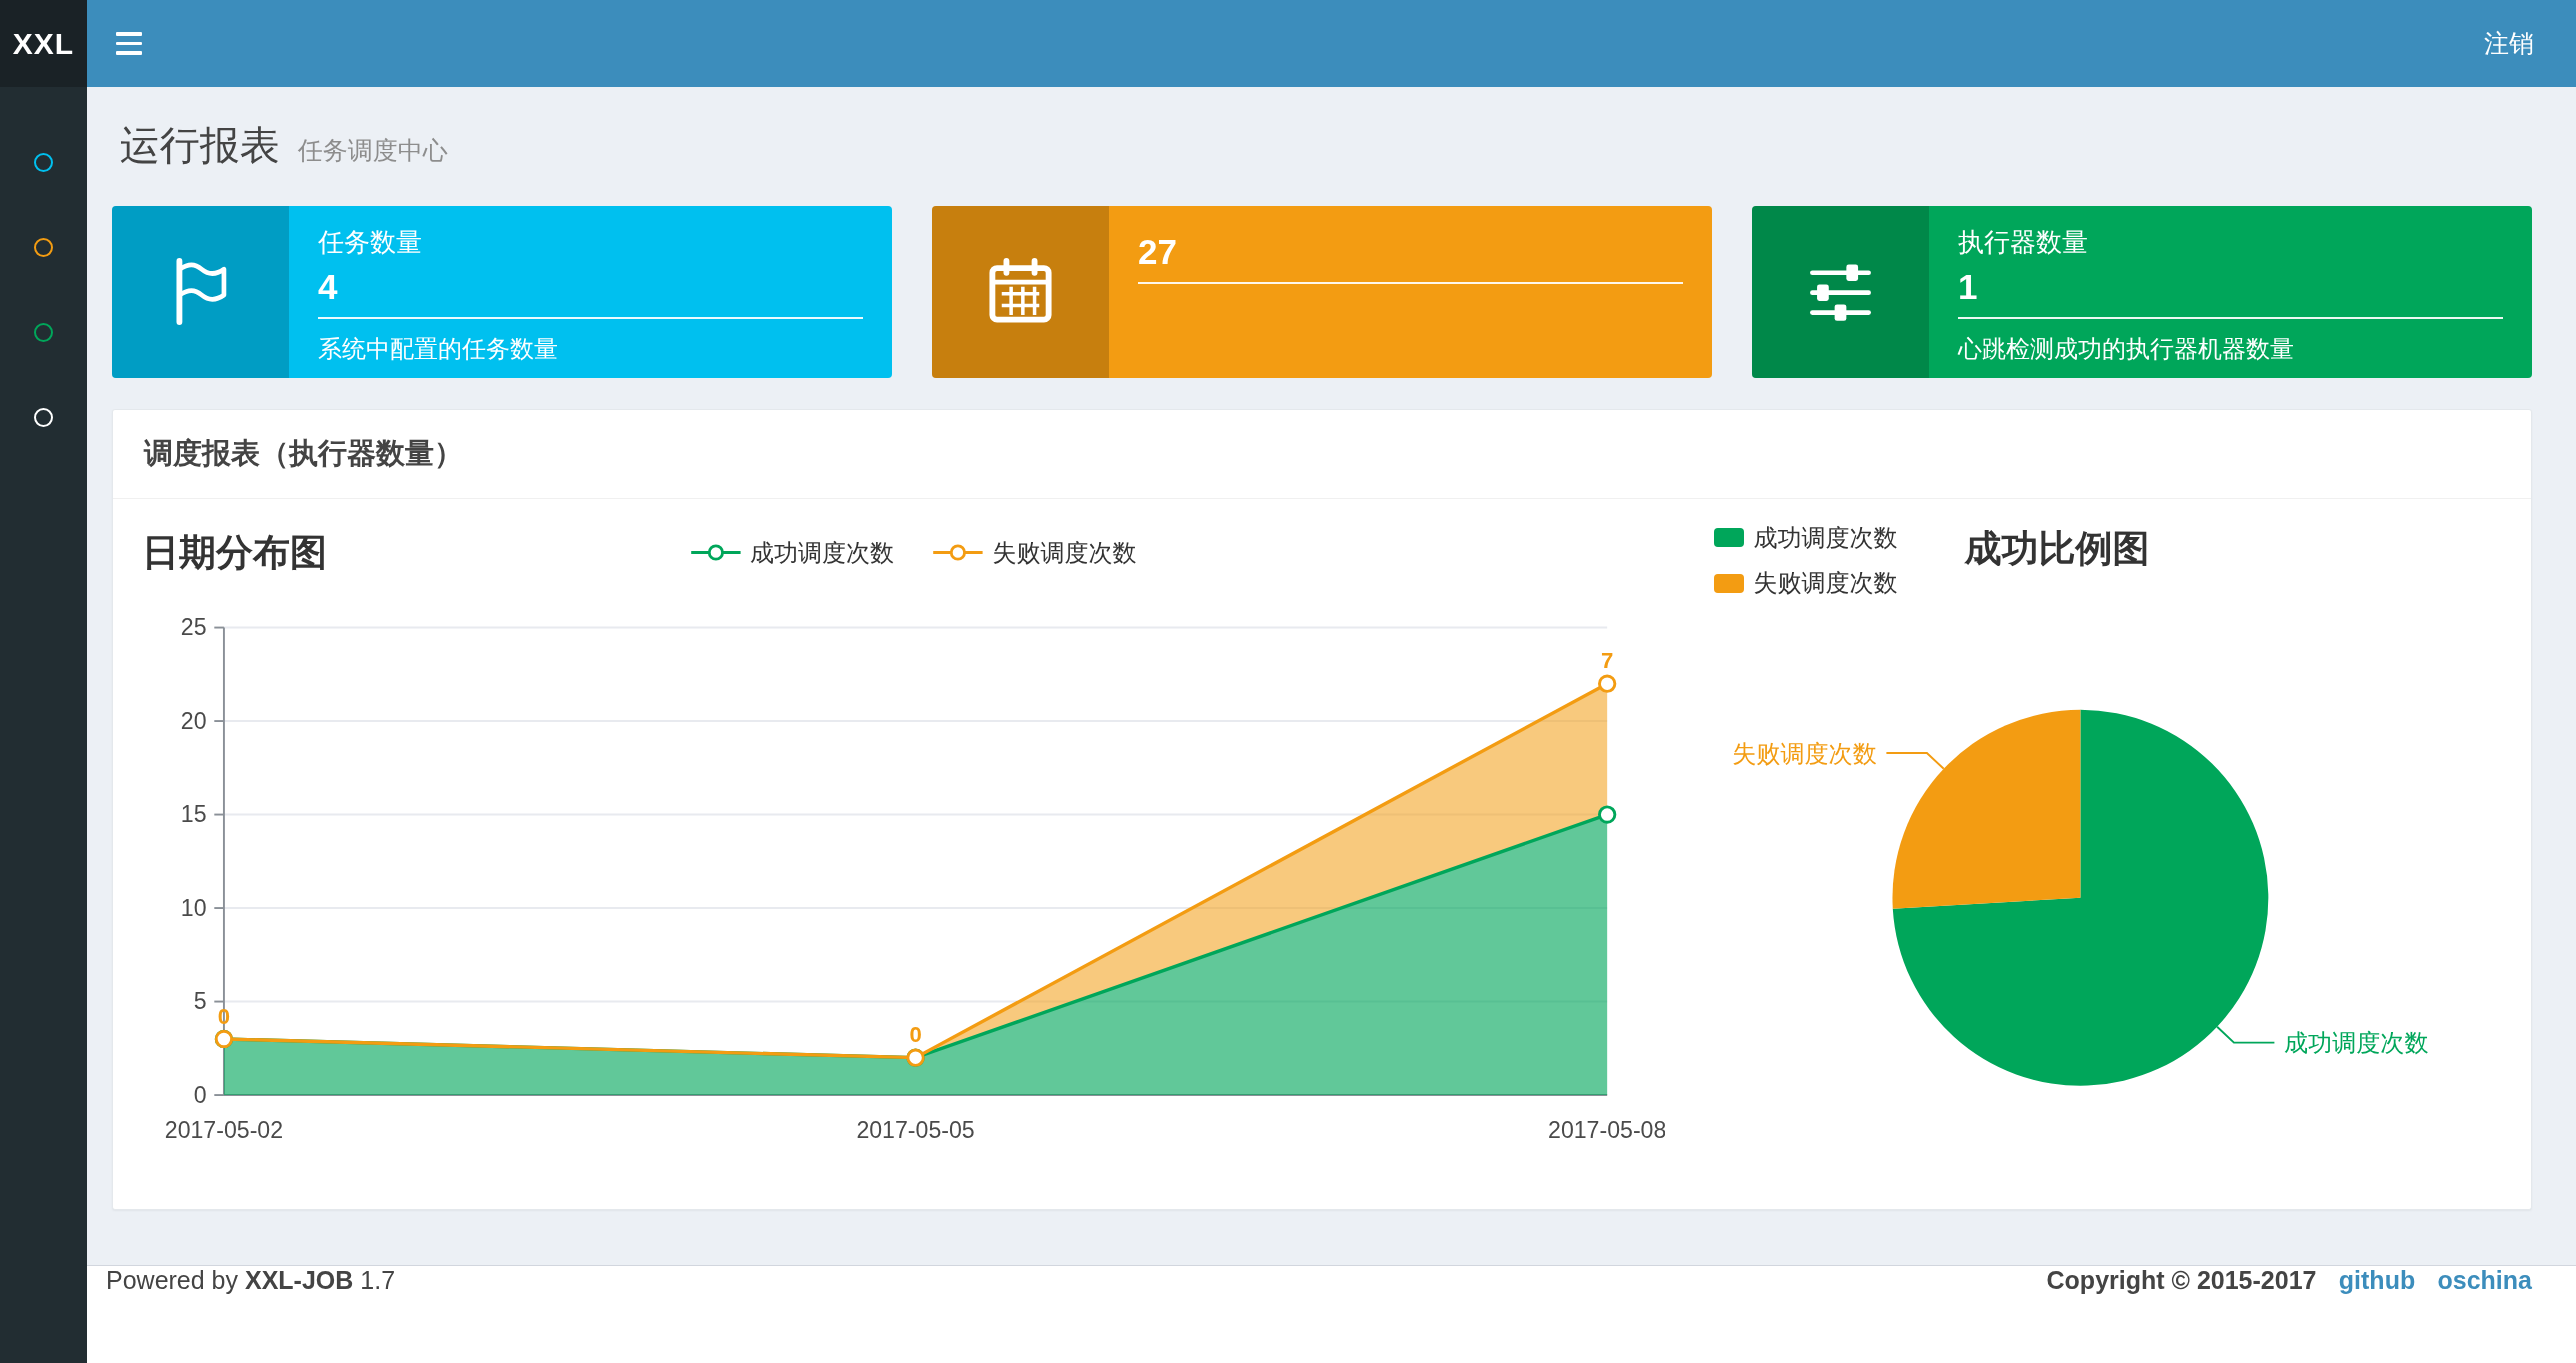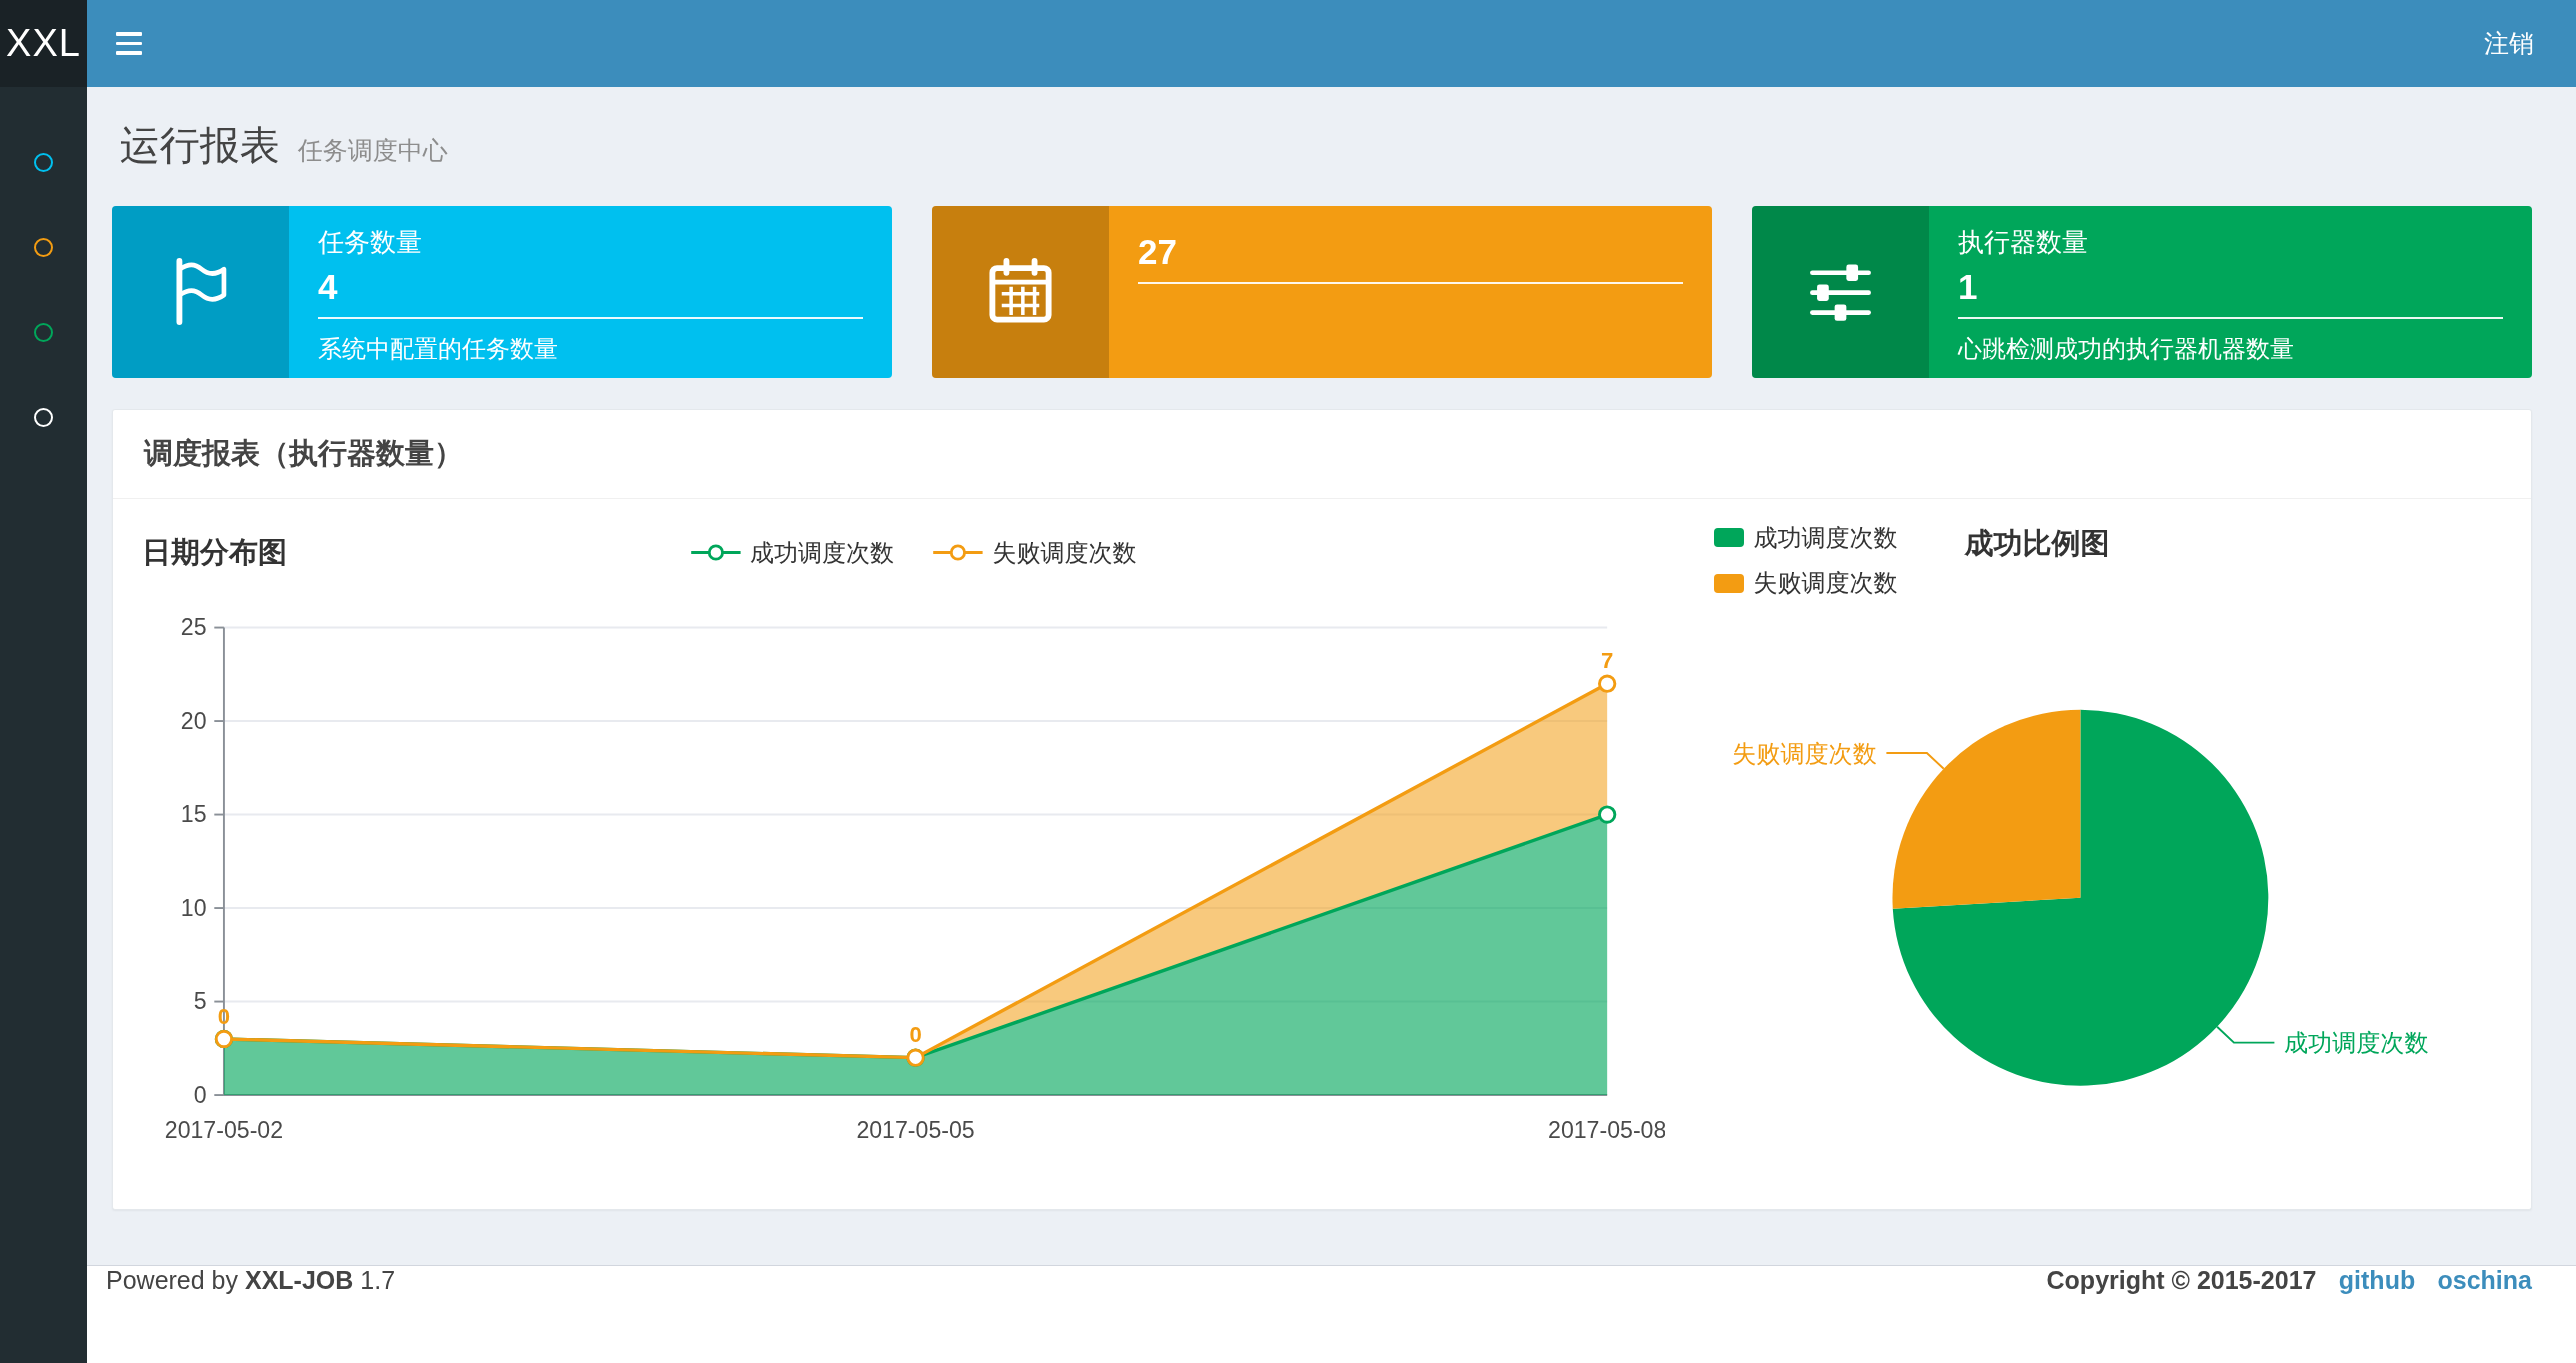--- a/index.html
+++ b/index.html
@@ -6,21 +6,21 @@
   html,body { margin:0; padding:0; }
   body {
     width:2576px; height:1363px;
     font-family:"Liberation Sans","DejaVu Sans",sans-serif;
     background:#ecf0f5; overflow:hidden;
   }
   .app { display:grid; grid-template-columns:87px 1fr; grid-template-rows:87px 1fr 98px; width:2576px; height:1363px; }
 
   
   .navbar { grid-column:1/3; grid-row:1; background:#3c8dbc; display:flex; align-items:stretch; }
-  .logo { width:87px; background:#1a2226; color:#fff; display:flex; align-items:center; justify-content:center; font-size:38px; font-weight:normal; letter-spacing:1px; }
+  .logo { width:87px; background:#1a2226; color:#fff; display:flex; align-items:center; justify-content:center; font-size:30px; font-weight:bold; letter-spacing:1px; }
   .hamburger { display:flex; flex-direction:column; justify-content:center; gap:5.8px; padding:0 29px; cursor:pointer; }
   .hamburger .bar { width:26px; height:3.9px; background:#fff; border-radius:1px; }
   .nav-spacer { flex:1; }
   .logout { display:flex; align-items:center; padding:0 42px; color:#fff; font-size:25px; text-decoration:none; cursor:pointer; }
 
   
   .sidebar { grid-column:1; grid-row:2/4; background:#222d32; padding-top:33px; display:flex; flex-direction:column; align-items:center; }
   .side-item { width:100%; height:85px; display:flex; align-items:center; justify-content:center; cursor:pointer; }
   .circle-icon { width:19px; height:19px; border-radius:50%; border:2.9px solid #fff; }
 
@@ -40,21 +40,21 @@
   .info-divider { border-top:2.9px solid rgba(255,255,255,0.92); margin-top:9.6px; }
   .info-desc { font-size:24px; margin-top:14.5px; }
 
   
   .panel { background:#fff; margin-top:31px; border:1px solid #e4e8ec; border-radius:2.9px; box-shadow:0 1px 1.9px rgba(0,0,0,0.05); }
   .panel-header { padding:24px 31px; font-size:29px; font-weight:600; color:#444; border-bottom:1px solid #f0f0f0; }
   .panel-body { display:flex; padding:23px 29px 23px 29px; gap:29px; }
 
   .chart-left { width:1543px; }
   .chart-head { position:relative; display:flex; align-items:center; height:62px; }
-  .chart-title { font-size:29px; font-weight:bold; color:#333; }
+  .chart-title { font-size:37px; font-weight:bold; color:#333; }
   .line-legend { position:absolute; left:50%; transform:translateX(-50%); display:flex; gap:39px; }
   .legend-item { display:flex; align-items:center; gap:9.6px; font-size:24px; color:#333; cursor:pointer; }
   .chart-right { flex:1; }
   .pie-head { display:flex; align-items:flex-start; }
   .pie-legend { display:flex; flex-direction:column; gap:13.5px; }
   .swatch { width:30px; height:19px; border-radius:3.9px; display:inline-block; }
   .pie-head .chart-title { margin-left:67px; margin-top:1.9px; }
 
   svg text.axis-label { font-size:24px; fill:#4a4a4a; }
   svg text.point-label { font-size:23px; font-weight:bold; }

